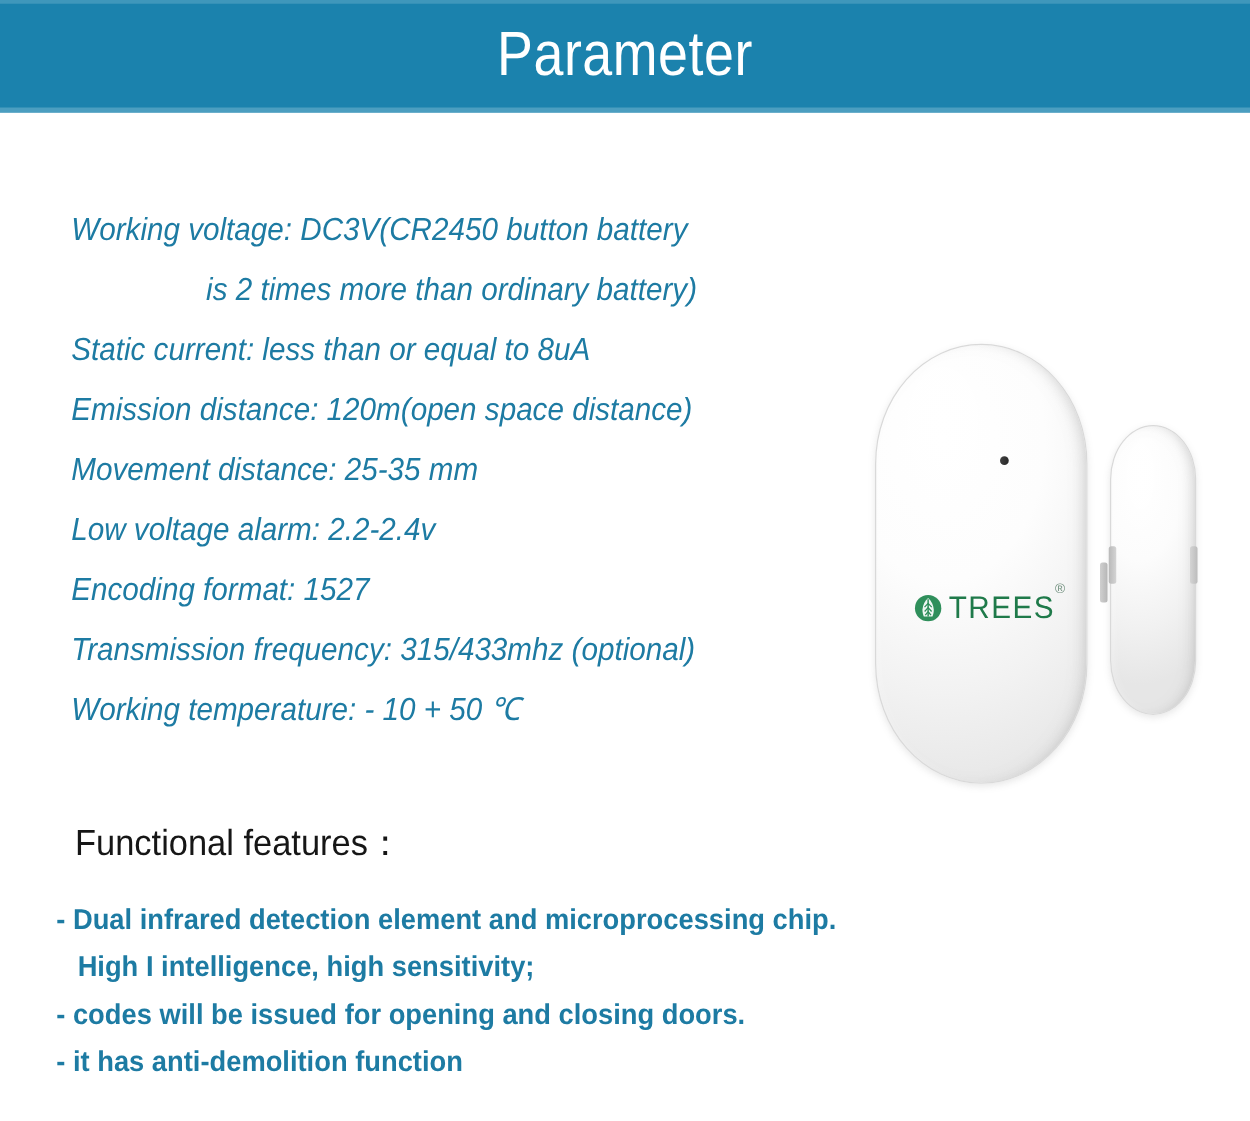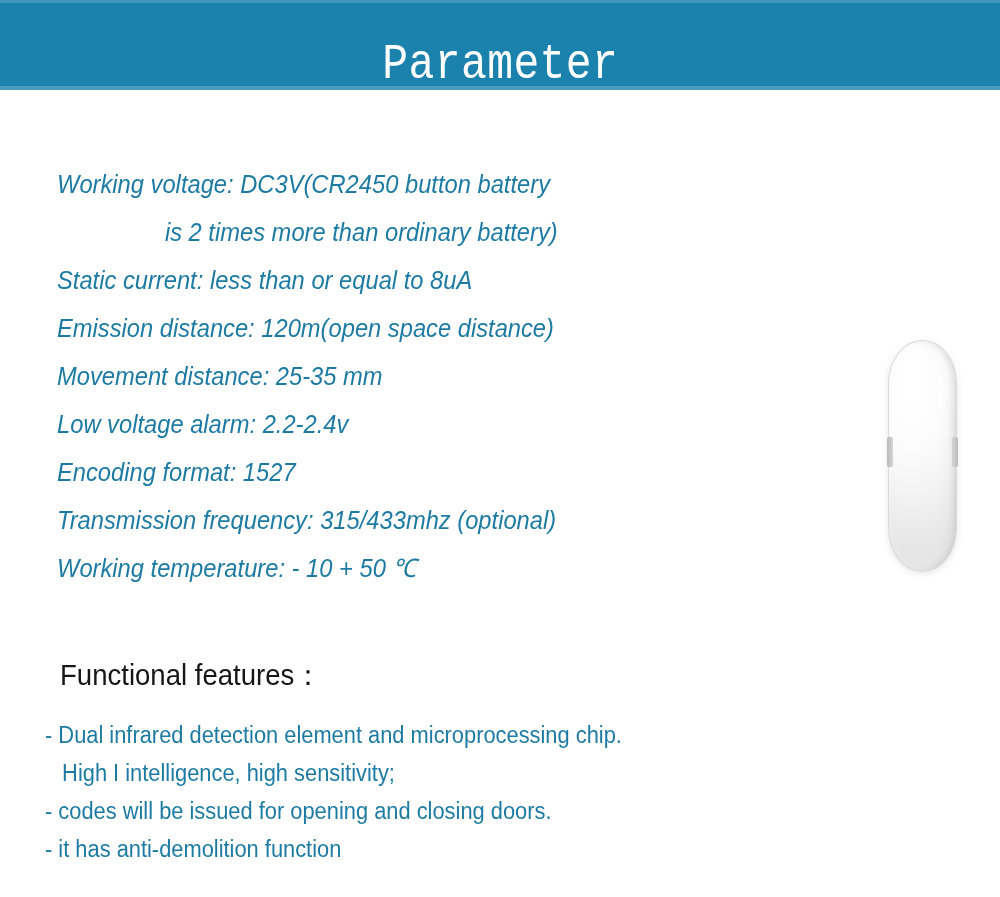--- a/index.html
+++ b/index.html
@@ -17,23 +17,22 @@
 
   
   .header-band {
     position: absolute;
     left: 0;
     top: 0;
     width: 1000px;
     height: 90px;
     background: #1b82ad;
     display: flex;
-    align-items: flex-end;
+    align-items: center;
     justify-content: center;
-    font-family: Liberation Mono, monospace;
   }
   .header-band .top-hairline {
     position: absolute;
     left: 0; top: 0;
     width: 100%; height: 3px;
     background: #3f97bb;
   }
   .header-band .bottom-hairline {
     position: absolute;
     left: 0; bottom: 0;
@@ -83,20 +82,21 @@
     line-height: 40px;
     white-space: nowrap;
     transform: scaleX(0.95);
     transform-origin: left center;
   }
   .features-list {
     position: absolute;
     left: 45px;
     top: 716px;
     width: 760px;
+    font-weight: bold;
   }
   .feature-line {
     color: #1d7ba3;
     font-size: 23px;
     line-height: 38px;
     white-space: nowrap;
     transform: scaleX(0.95);
     transform-origin: left center;
   }
   .feature-line.cont {
@@ -248,20 +248,36 @@
   <div class="spec-line">Emission distance: 120m(open space distance)</div>
   <div class="spec-line">Movement distance: 25-35 mm</div>
   <div class="spec-line">Low voltage alarm: 2.2-2.4v</div>
   <div class="spec-line">Encoding format: 1527</div>
   <div class="spec-line">Transmission frequency: 315/433mhz (optional)</div>
   <div class="spec-line">Working temperature: - 10  + 50 ℃</div>
 </div>
 
 <div class="product-photo">
 
+  <div class="device-body">
+    <div class="led-dot"></div>
+
+    <div class="brand-logo">
+      <svg class="brand-mark" viewBox="0 0 24 24">
+        <circle cx="12" cy="12" r="11" fill="#2f8f5b"></circle>
+        <path d="M12 3.6 C9.1 6.2 7.6 9.6 7.3 13.2 C7.2 15.2 7.6 17.2 8.4 19 L15.6 19 C16.4 17.2 16.8 15.2 16.7 13.2 C16.4 9.6 14.9 6.2 12 3.6 Z" fill="#ffffff" opacity="0.92"></path>
+        <path d="M12 4.6 L12 19" stroke="#2f8f5b" stroke-width="1.25"></path>
+        <path d="M12 8 L9 11.2 M12 8 L15 11.2 M12 11.6 L9.1 14.8 M12 11.6 L14.9 14.8 M12 15 L9.6 17.8 M12 15 L14.4 17.8" stroke="#2f8f5b" stroke-width="1.05" fill="none"></path>
+      </svg>
+      <div class="brand-text">TREES</div>
+    </div>
+    <div class="brand-reg">®</div>
+
+    <div class="body-notch"></div>
+  </div>
 
   <div class="device-magnet">
     <div class="magnet-notch-left"></div>
     <div class="magnet-notch-right"></div>
   </div>
 </div>
 
 <div class="features-heading">Functional features：</div>
 
 <div class="features-list">

